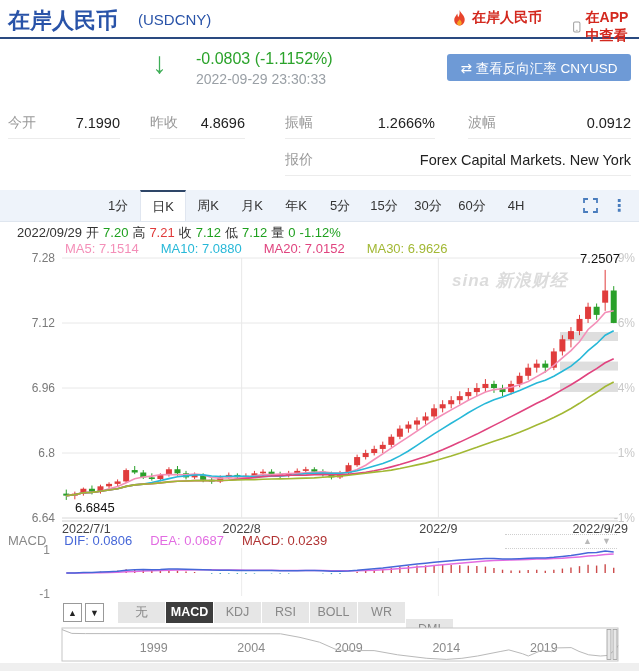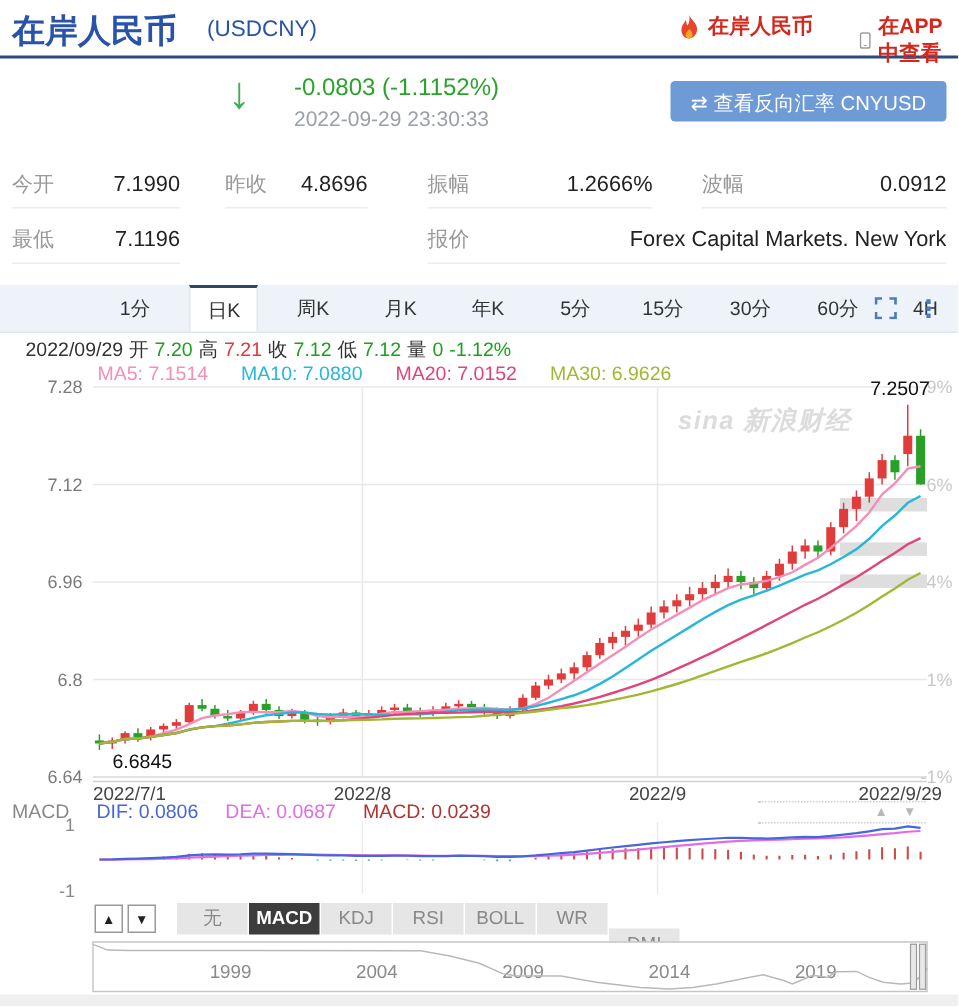--- a/index.html
+++ b/index.html
@@ -17,21 +17,21 @@
   #chg{position:absolute;left:196px;top:50px;font-size:16px;color:#2ba32b;}
   #ts{position:absolute;left:196px;top:71px;font-size:14px;color:#9aa0a6;}
   #rev-btn{position:absolute;left:447px;top:54px;width:184px;height:27px;background:#6e9ad6;border:none;border-radius:3px;color:#fff;font-size:13.5px;line-height:27px;text-align:center;cursor:pointer;font-family:inherit;}
   
   #stats{position:absolute;left:0;top:108px;width:639px;}
   .srow{position:absolute;height:37px;}
   .scell{position:absolute;height:30px;border-bottom:1px solid #ececec;display:flex;justify-content:space-between;align-items:center;}
   .slabel{color:#999;font-size:14px;}
   .svalue{color:#222;font-size:14.5px;}
   
-  #ptabs{position:absolute;left:0;top:190px;width:639px;height:32px;background:#eef3fa;border-bottom:1px solid #dfe6ef;display:flex;padding-left:68px;box-sizing:border-box;justify-content:space-between;}
+  #ptabs{position:absolute;left:0;top:190px;width:639px;height:32px;background:#eef3fa;border-bottom:1px solid #dfe6ef;display:flex;padding-left:96px;box-sizing:border-box;}
   .ptab{width:44px;text-align:center;font-size:13px;line-height:31px;color:#333;cursor:pointer;}
   .ptab.active{background:#fff;border-top:2px solid #2e4668;border-left:1px solid #e0e6f0;border-right:1px solid #e0e6f0;line-height:29px;}
   #fs-icon{position:absolute;left:583px;top:198px;width:15px;height:15px;cursor:pointer;}
   #kebab-icon{position:absolute;left:611px;top:196px;font-size:16px;font-weight:bold;color:#4a7dbd;cursor:pointer;}
   
   #ohlc-line{position:absolute;left:17px;top:224px;font-size:13px;white-space:nowrap;}
   #ohlc-line span{margin-right:4px;}
   #ma-line{position:absolute;left:65px;top:241px;font-size:13px;white-space:nowrap;}
   #ma-line span{margin-right:22px;}
   
@@ -92,24 +92,20 @@
         <div class="scell" style="left: 285px; width: 150px;">
           <span class="slabel">振幅</span>
           <span class="svalue">1.2666%</span>
         </div>
         <div class="scell" style="left: 468px; width: 163px;">
           <span class="slabel">波幅</span>
           <span class="svalue">0.0912</span>
         </div>
       </div>
       <div class="srow" style="top: 37px; left: 0px; width: 639px;">
-        <div class="scell" style="left: 8px; width: 112px;">
-          <span class="slabel">最低</span>
-          <span class="svalue">7.1196</span>
-        </div>
         <div class="scell" style="left: 285px; width: 346px;">
           <span class="slabel">报价</span>
           <span class="svalue">Forex Capital Markets. New York</span>
         </div>
       </div>
     </div>
 
   <div id="ptabs">
       <div class="ptab">1分</div>
       <div class="ptab active">日K</div>

